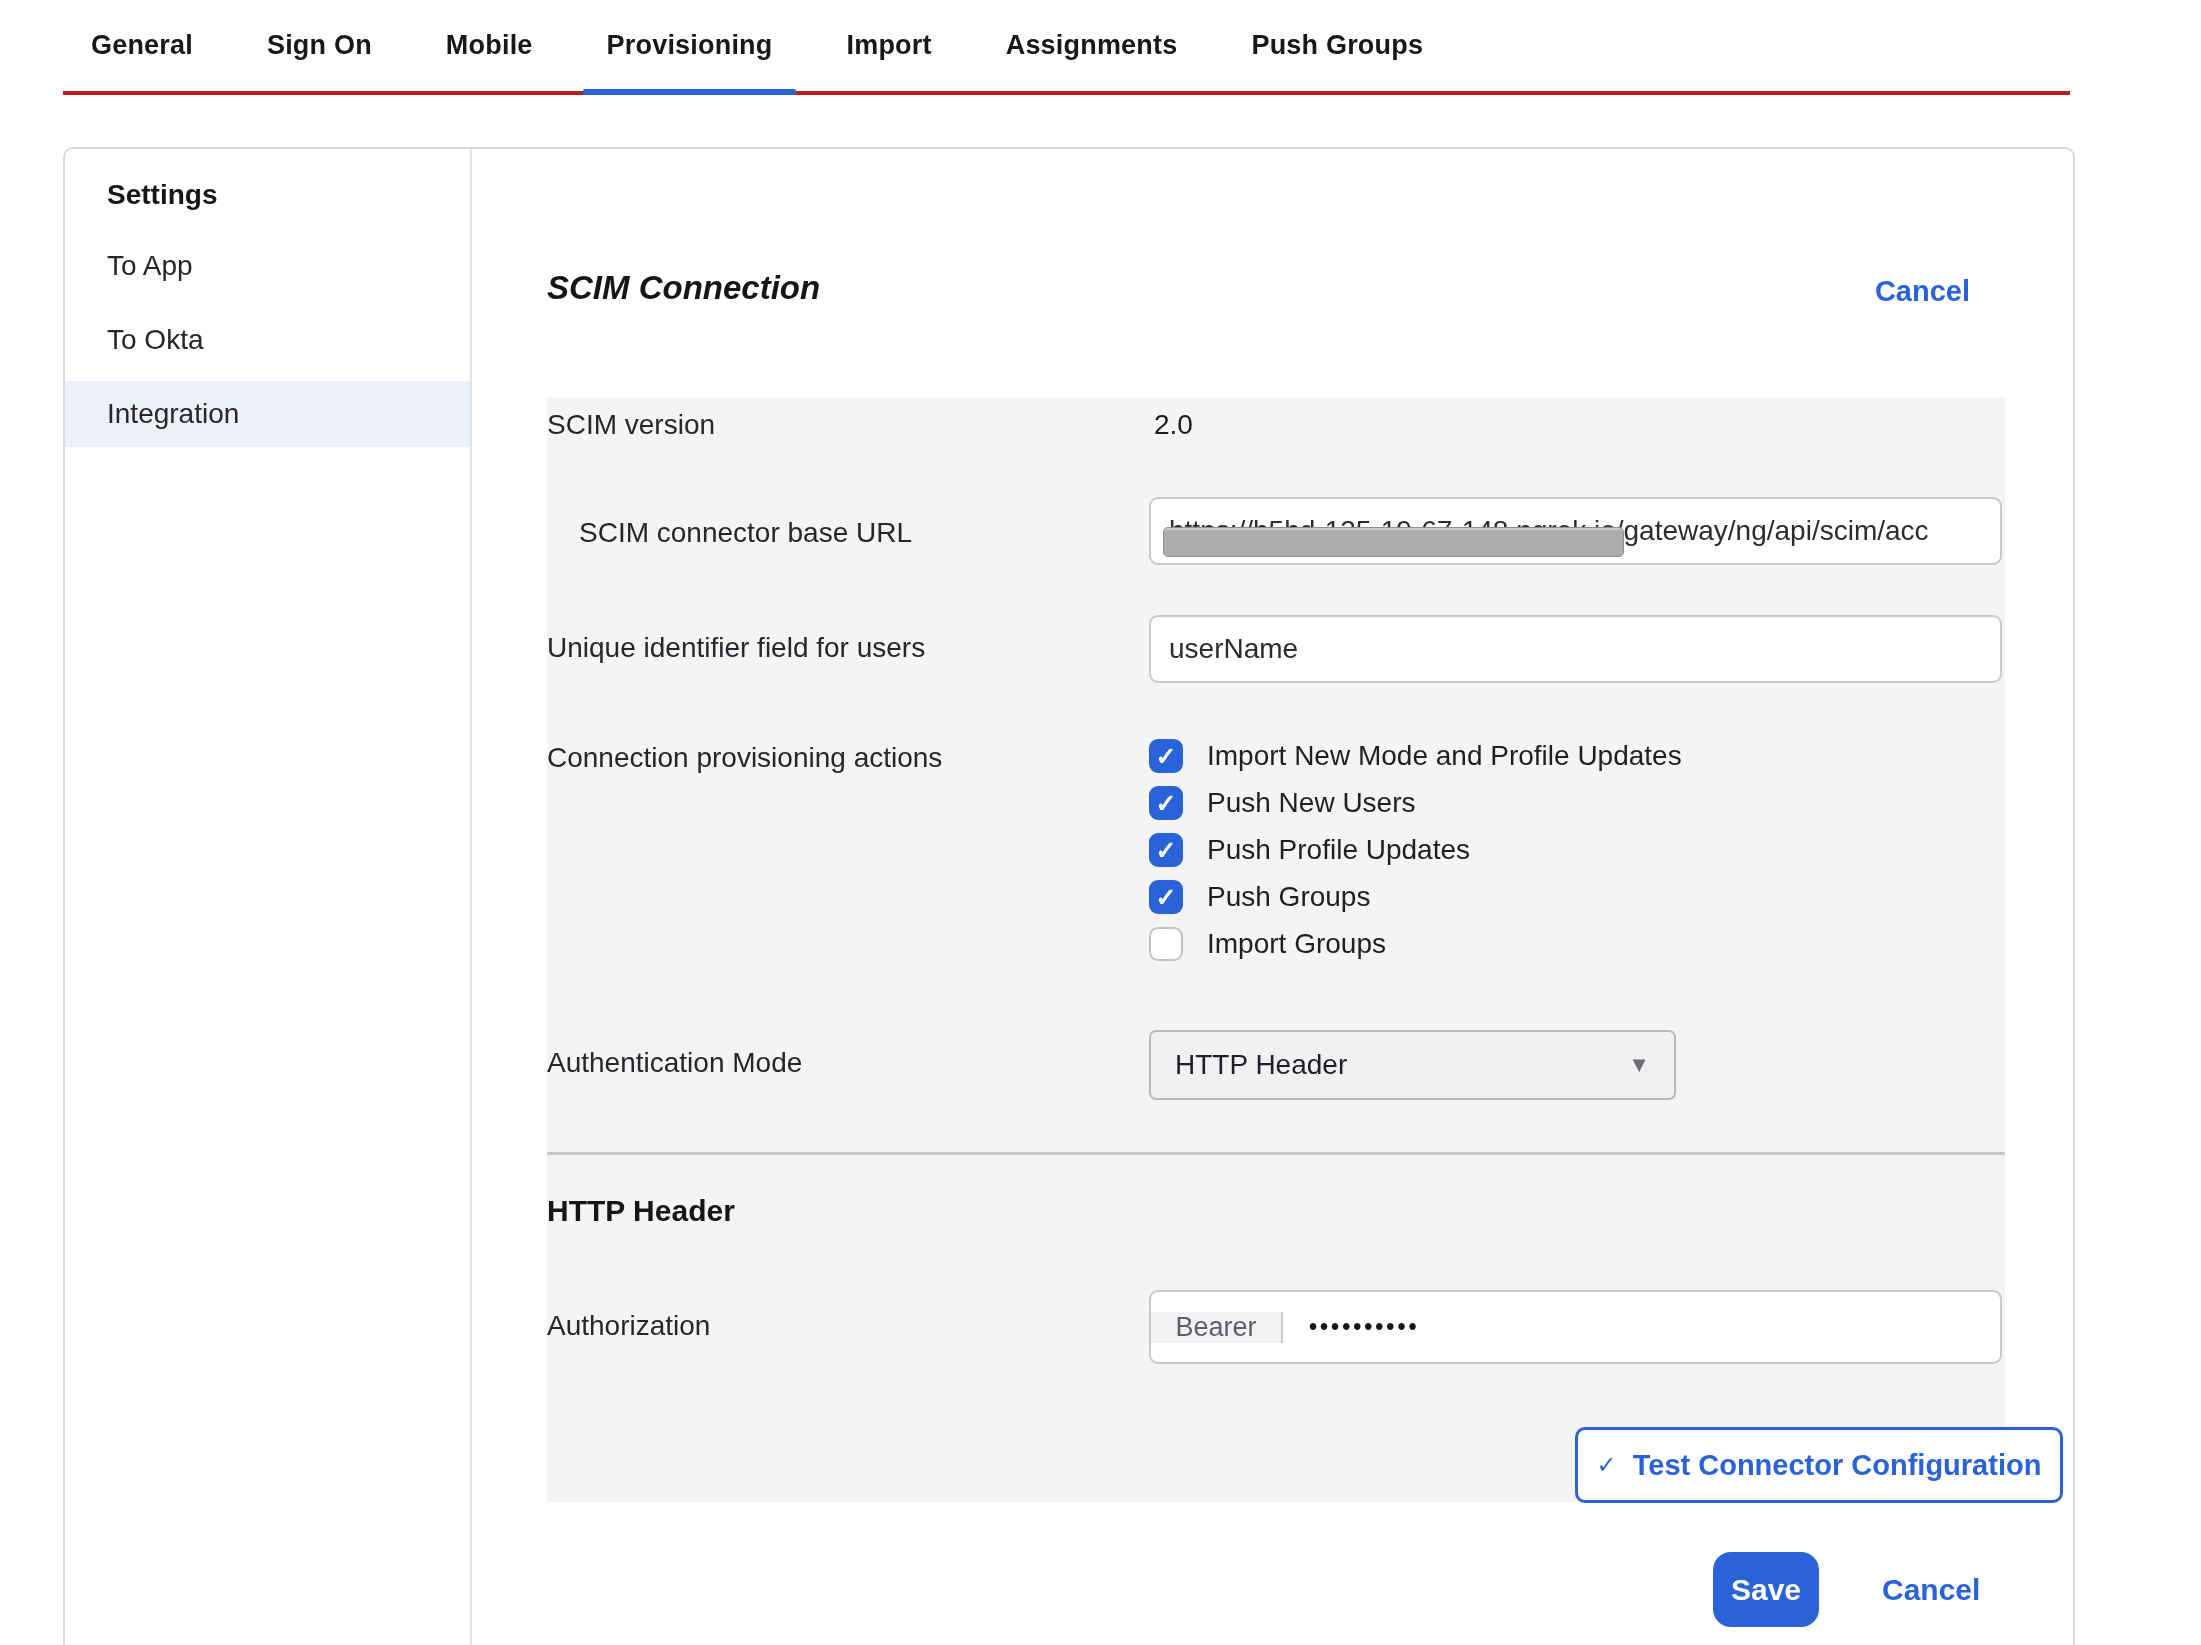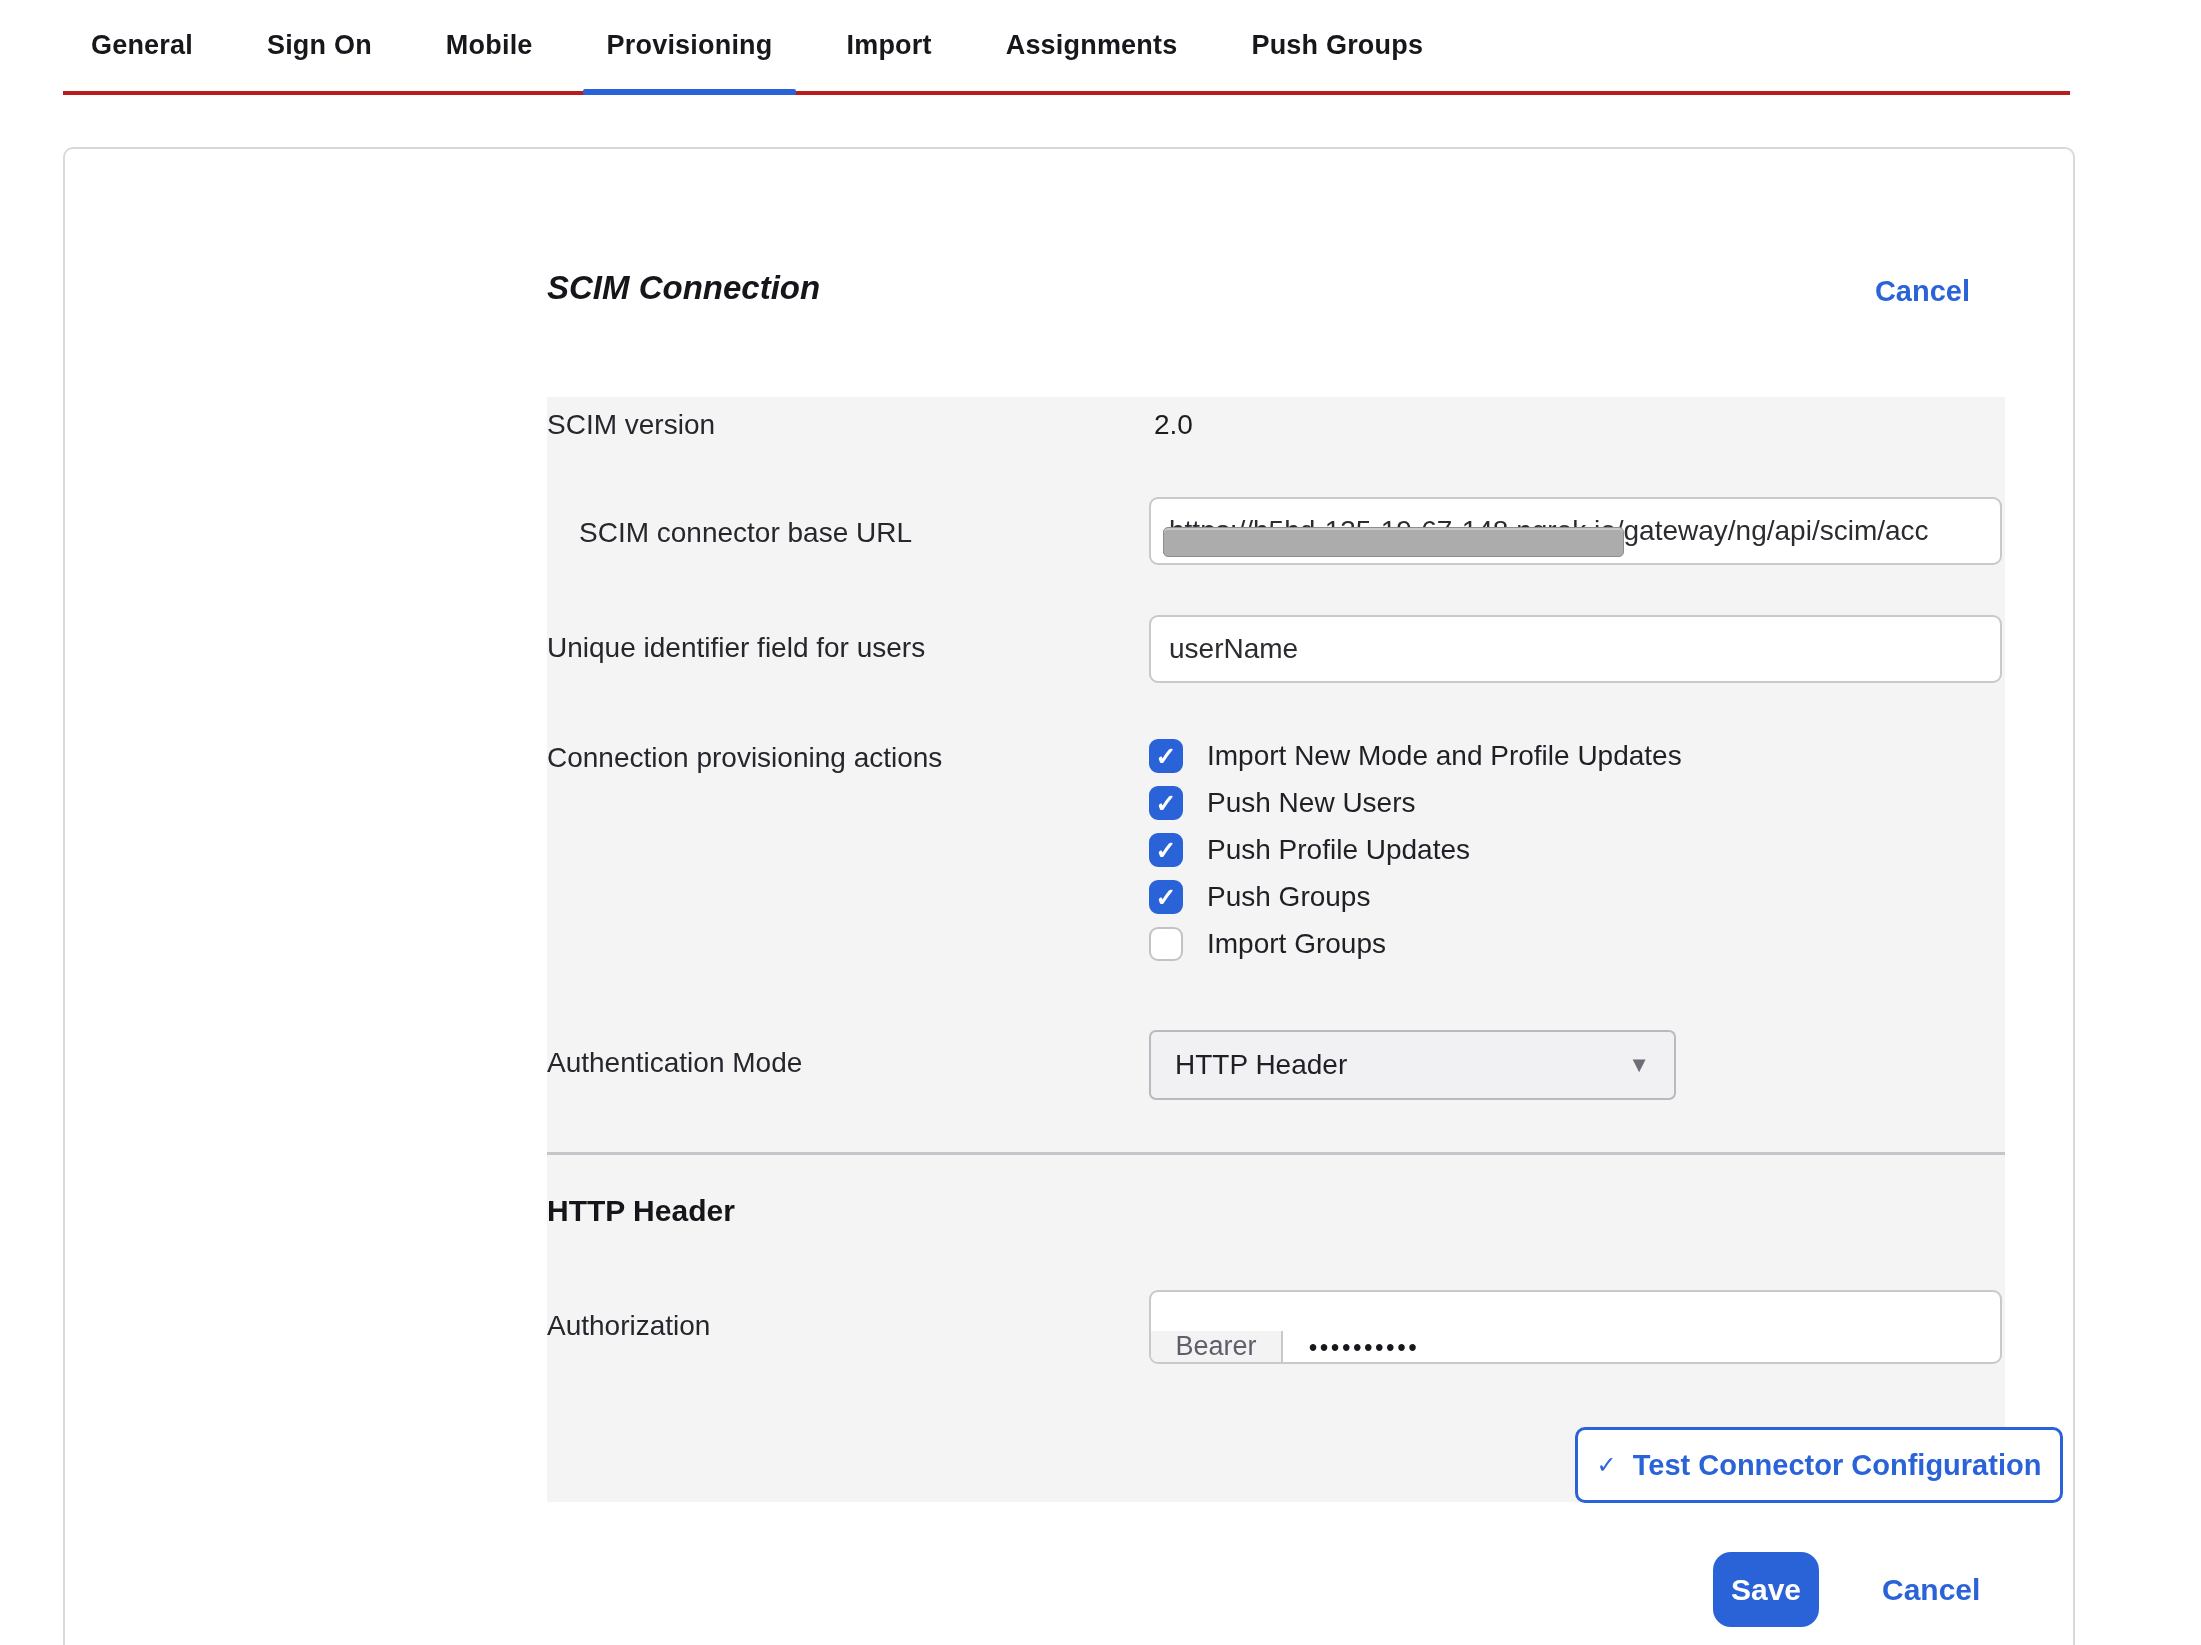--- a/index.html
+++ b/index.html
@@ -101,21 +101,21 @@
   .divider{
     position:absolute;left:0;top:755px;width:100%;height:3px;background:#c6c6ca;
   }
   .section-heading{
     position:absolute;left:0;top:797px;font-size:30px;font-weight:700;color:#15151a;
   }
   
   .authz{
     position:absolute;left:602px;top:893px;width:853px;height:74px;
     background:#fff;border:2px solid #c9c9cd;border-radius:9px;
-    display:flex;align-items:flex-end;overflow:hidden;
+    display:flex;align-items:center;overflow:hidden;
   }
   .authz-prefix{
     width:132px;flex:0 0 auto;background:#f3f3f4;border-right:2px solid #c9c9cd;
     display:flex;align-items:center;justify-content:center;
     font-size:27px;color:#5f5f6b;
   }
   .authz-value{
     flex:1;display:flex;align-items:center;padding-left:26px;
     font-size:23px;font-weight:700;letter-spacing:3px;color:#17171c;
   }
@@ -150,20 +150,26 @@
   <div class="tab">Sign On</div>
   <div class="tab">Mobile</div>
   <div class="tab active">Provisioning</div>
   <div class="tab">Import</div>
   <div class="tab">Assignments</div>
   <div class="tab">Push Groups</div>
 </nav>
 
 <div class="panel">
 
+  <aside class="sidebar">
+    <div class="side-heading">Settings</div>
+    <div class="side-item">To App</div>
+    <div class="side-item">To Okta</div>
+    <div class="side-item selected">Integration</div>
+  </aside>
 
   <h1 class="main-title">SCIM Connection</h1>
   <a class="cancel-top">Cancel</a>
 
   <section class="grayform">
 
     <div class="flabel" style="top:12px;">SCIM version</div>
     <div class="fvalue" style="top:12px;">2.0</div>
 
     <div class="flabel" style="top:120px;margin-left:32px;">SCIM connector base URL</div>

